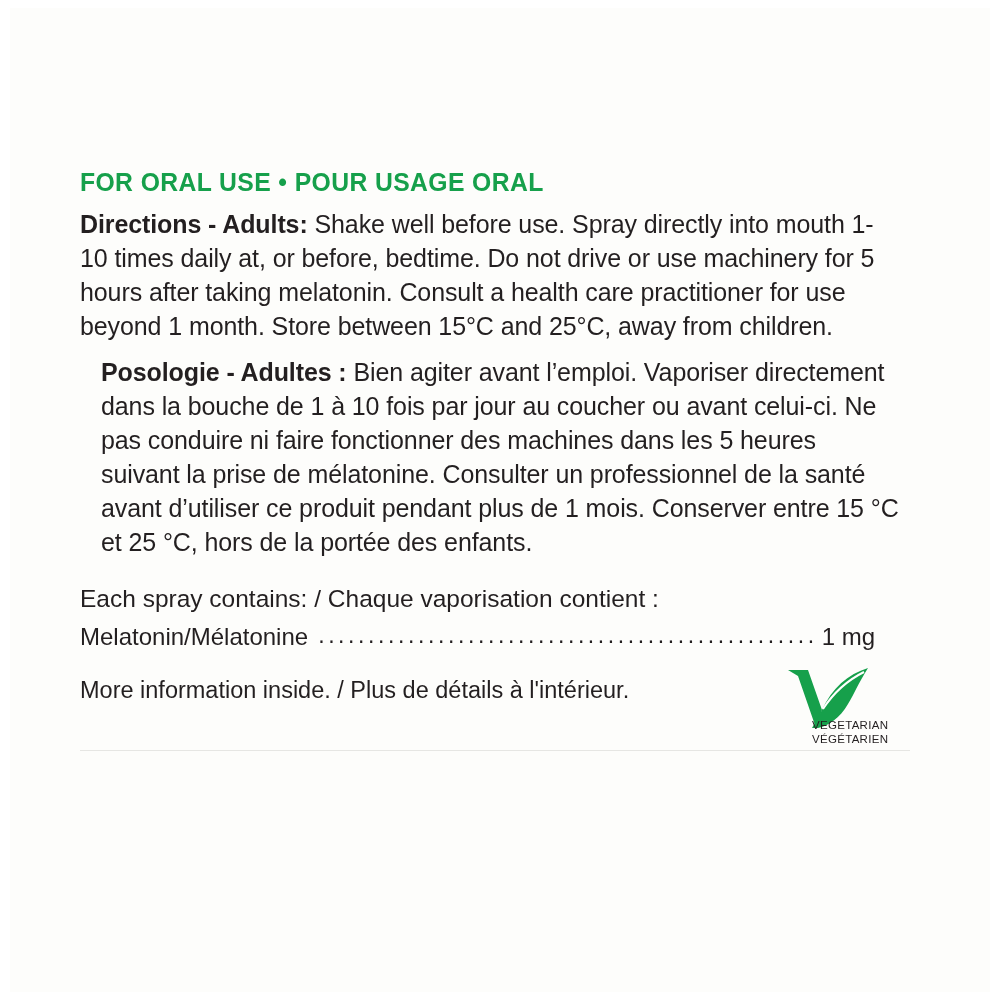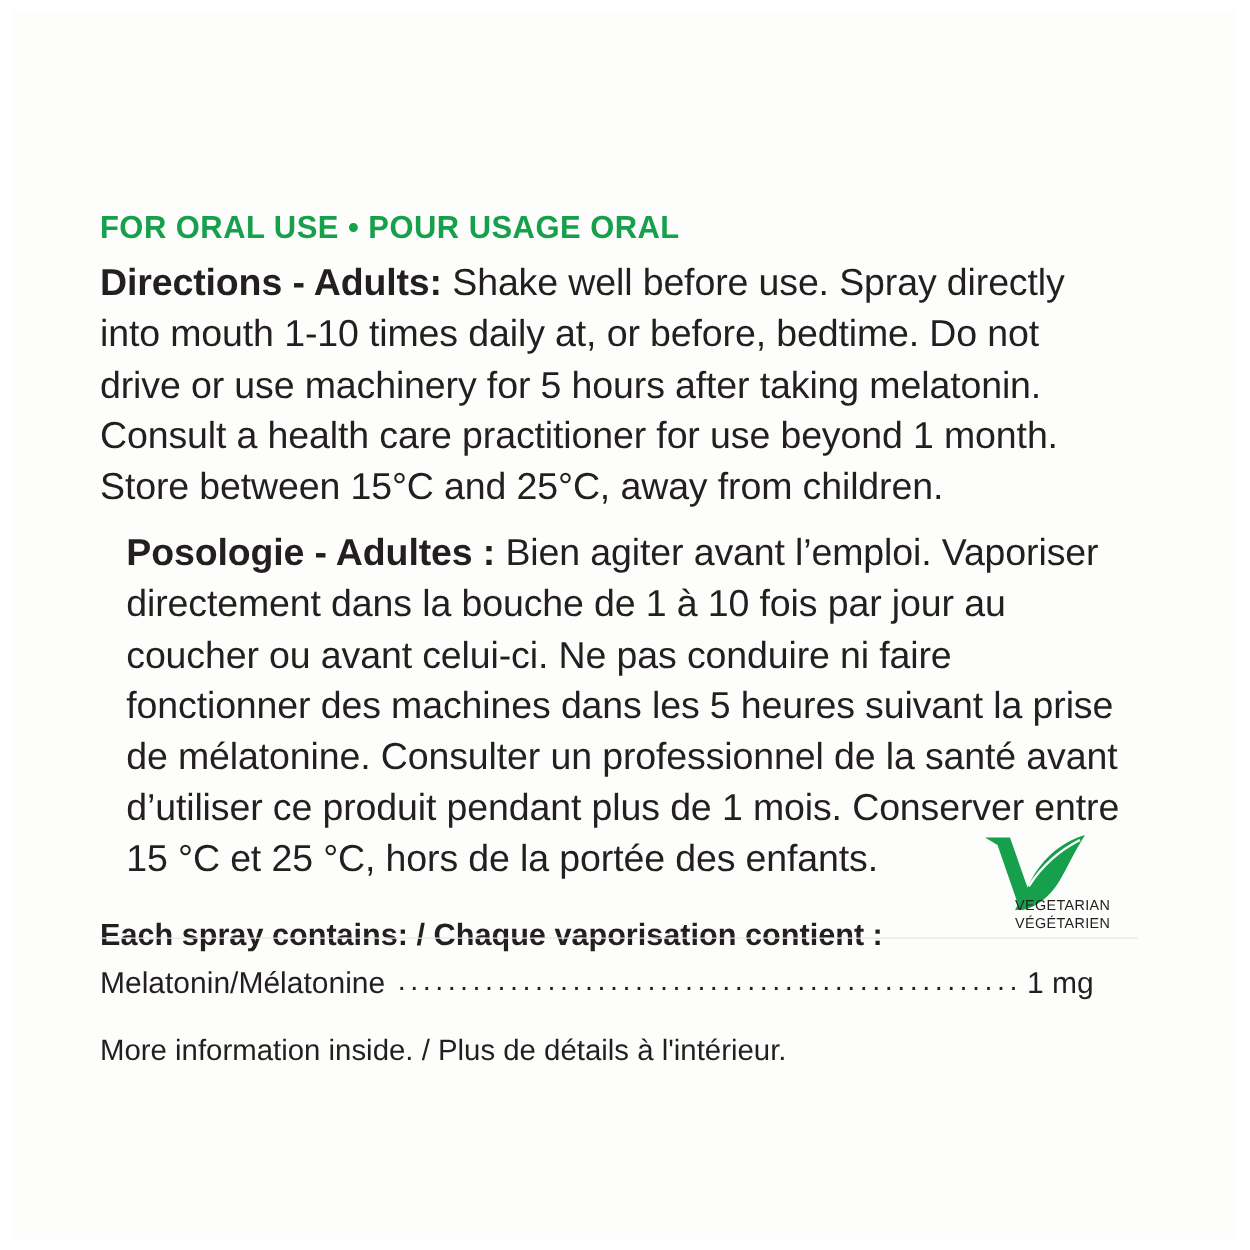--- a/index.html
+++ b/index.html
@@ -48,37 +48,37 @@
     font-size: 25.5px;
     letter-spacing: 0.4px;
     font-stretch: condensed;
     margin: 0 0 10px 0;
     white-space: nowrap;
     transform: scaleX(0.97);
     transform-origin: left center;
   }
 
   .para {
-    font-size: 30px;
+    font-size: 25px;
     line-height: 1.36;
     margin: 0 0 4px 0;
     color: #231f20;
     letter-spacing: -0.1px;
   }
   .para.fr {
     margin-top: 12px;
     margin-left: 21px;
   }
   .para b {
     font-weight: bold;
   }
 
   .contains-head {
     font-size: 24.5px;
-    font-weight: bold;
+    font-weight: normal;
     margin: 26px 0 10px 0;
     color: #231f20;
   }
 
   .ingredient-row {
     display: flex;
     align-items: baseline;
     font-size: 24px;
     color: #231f20;
     margin: 0 0 6px 0;

